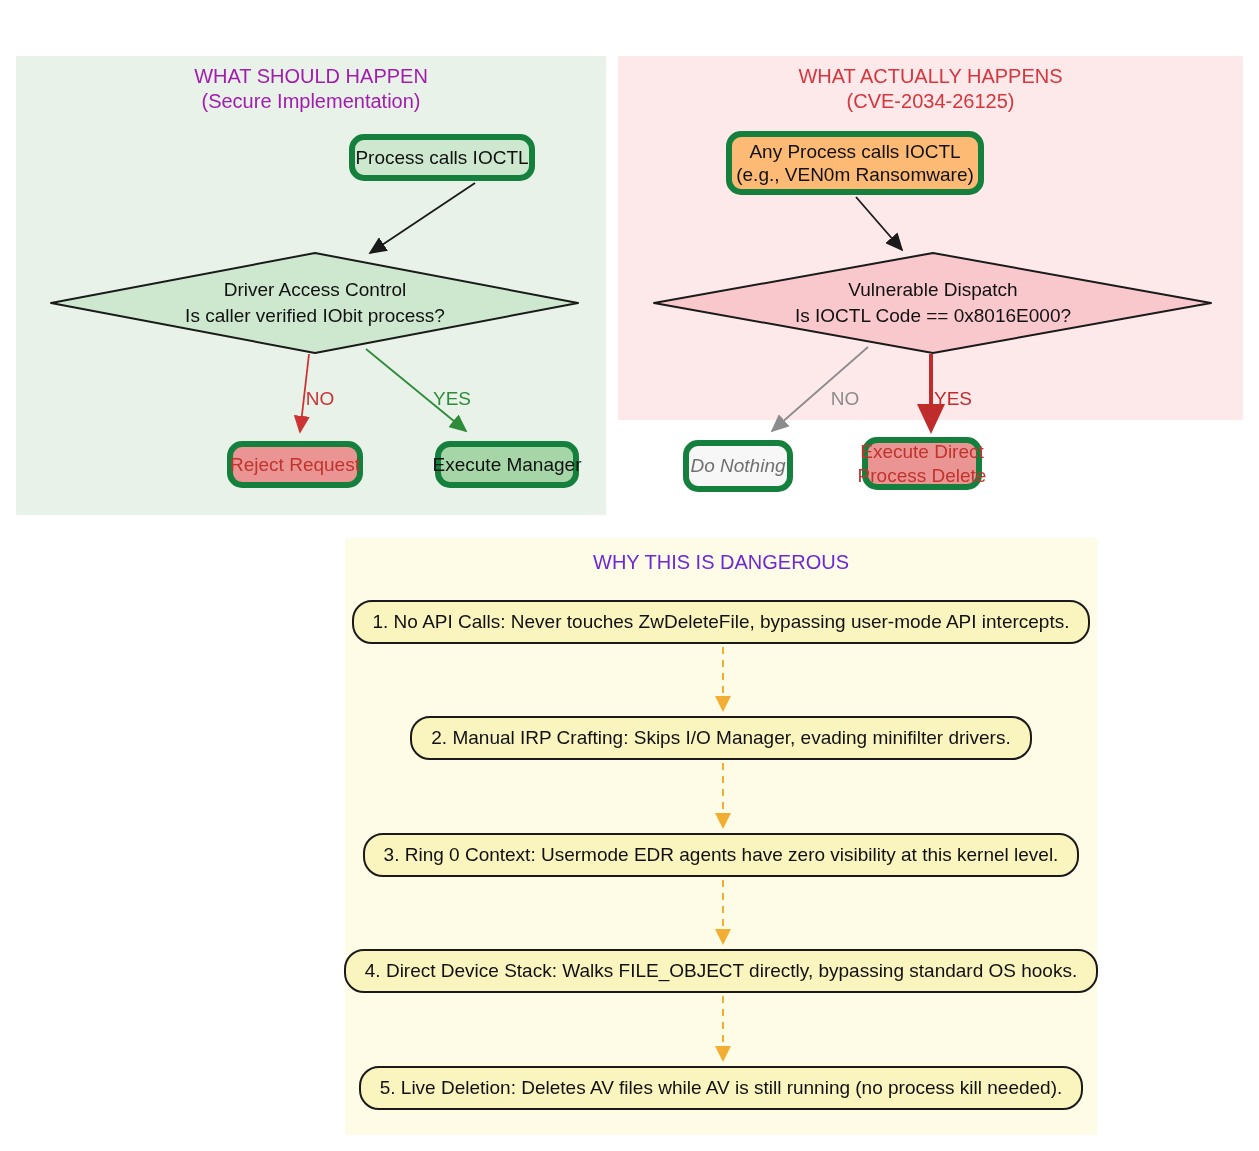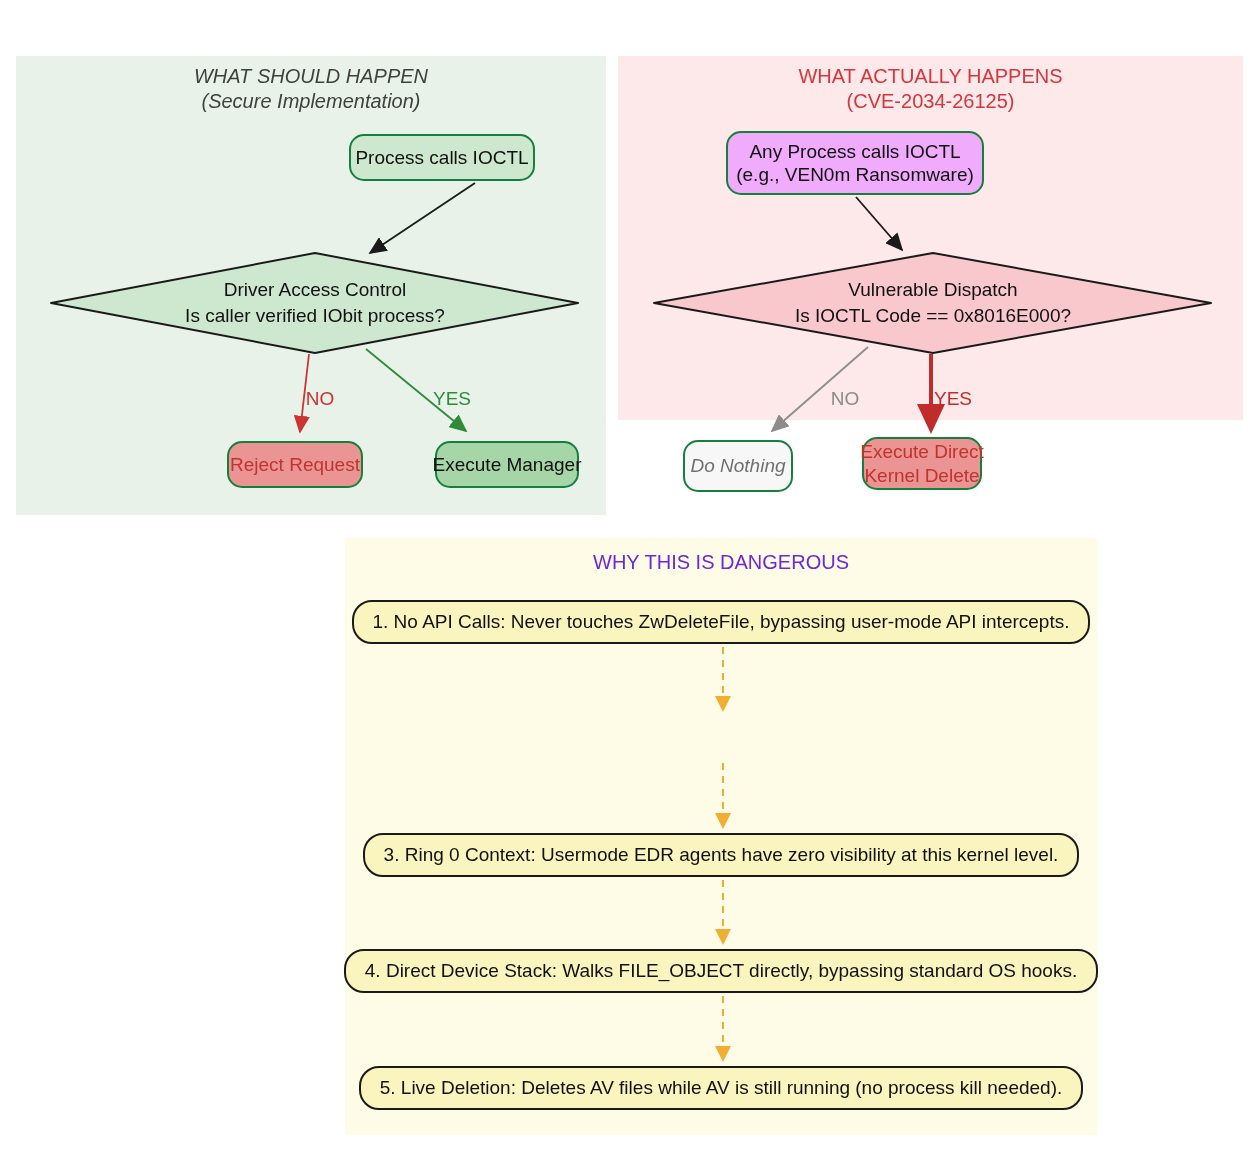--- a/index.html
+++ b/index.html
@@ -7,34 +7,34 @@
     position:relative; width:1259px; height:1151px; background:#ffffff;
     font-family:"Liberation Sans", sans-serif; color:#111; overflow:hidden;
   }
   .panel { position:absolute; }
   .panel-green  { left:16px;  top:56px;  width:590px; height:459px; background:#e8f2e8; }
   .panel-pink   { left:618px; top:56px;  width:625px; height:364px; background:#fdе8еа; background:#fde8ea; }
   .panel-yellow { left:345px; top:538px; width:752px; height:597px; background:#fefce6; }
 
   .panel-title { position:absolute; left:0; width:100%; text-align:center;
                  font-size:20px; line-height:25px; }
-  .t-green  { color:#404040; top:8px;font-style:italic; }
+  .t-green  { color:#a21caf; top:8px; }
   .t-red    { color:#d4373e; top:8px; }
   .t-orange { color:#6d28d9; top:12px; font-size:20px; }
 
   svg.overlay { position:absolute; left:0; top:0; pointer-events:none; }
 
   .node { position:absolute; display:flex; flex-direction:column; align-items:center;
-          justify-content:center; border:2px solid #15803d; border-radius:15px;
+          justify-content:center; border:6px solid #15803d; border-radius:15px;
           font-size:19px; line-height:1.22; white-space:nowrap; box-sizing:border-box;
           text-align:center; }
   .fill-ltgreen  { background:#cde8cf; }
   .fill-midgreen { background:#a6d6a8; }
   .fill-red      { background:#ea9493; color:#bf352e; }
-  .fill-pink     { background:#f0abfc; }
+  .fill-pink     { background:#fdba74; }
   .fill-white    { background:#f7f7f7; color:#707070; }
 
   .dtext { position:absolute; text-align:center; font-size:19px; line-height:1.38; }
 
   .edge-label { position:absolute; transform:translateX(-50%); font-size:19px; }
   .lbl-red   { color:#cc3333; }
   .lbl-green { color:#2e8b3a; }
   .lbl-gray  { color:#8c8c8c; }
   .lbl-boldred { color:#c02b2b; }
 
@@ -59,20 +59,23 @@
       <div>WHAT ACTUALLY HAPPENS</div>
       <div>(CVE-2034-26125)</div>
     </div>
   </div>
 
   <div class="panel panel-yellow">
     <div class="panel-title t-orange">WHY THIS IS DANGEROUS</div>
 
     <div class="drow" style="top:62px">
       <div class="dbox">1. No API Calls: Never touches ZwDeleteFile, bypassing user-mode API intercepts.</div>
+    </div>
+    <div class="drow" style="top:178px">
+      <div class="dbox">2. Manual IRP Crafting: Skips I/O Manager, evading minifilter drivers.</div>
     </div>
     <div class="drow" style="top:295px">
       <div class="dbox">3. Ring 0 Context: Usermode EDR agents have zero visibility at this kernel level.</div>
     </div>
     <div class="drow" style="top:411px">
       <div class="dbox">4. Direct Device Stack: Walks FILE_OBJECT directly, bypassing standard OS hooks.</div>
     </div>
     <div class="drow" style="top:528px">
       <div class="dbox">5. Live Deletion: Deletes AV files while AV is still running (no process kill needed).</div>
     </div>
@@ -150,16 +153,16 @@
 
   <span class="edge-label lbl-gray" style="left:845px; top:388px;">NO</span>
   <span class="edge-label lbl-boldred" style="left:953px; top:388px;">YES</span>
 
   <div class="node fill-white" style="left:683px; top:440px; width:110px; height:52px;font-style:italic;">
     <span>Do Nothing</span>
   </div>
 
   <div class="node fill-red" style="left:862px; top:437px; width:120px; height:53px;">
     <div>Execute Direct</div>
-    <div>Kernel Delete</div>
+    <div>Process Delete</div>
   </div>
 
 </div>
 
 </body></html>

